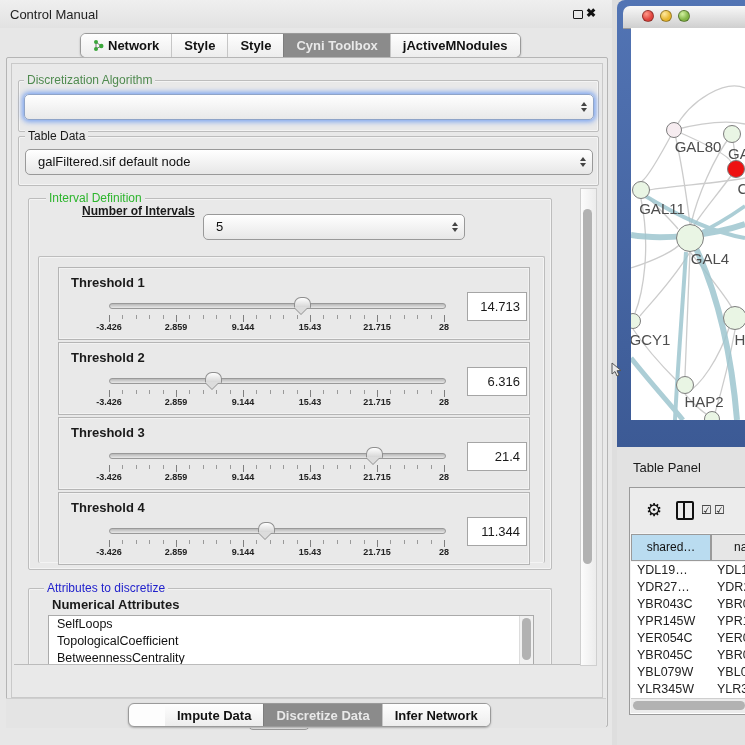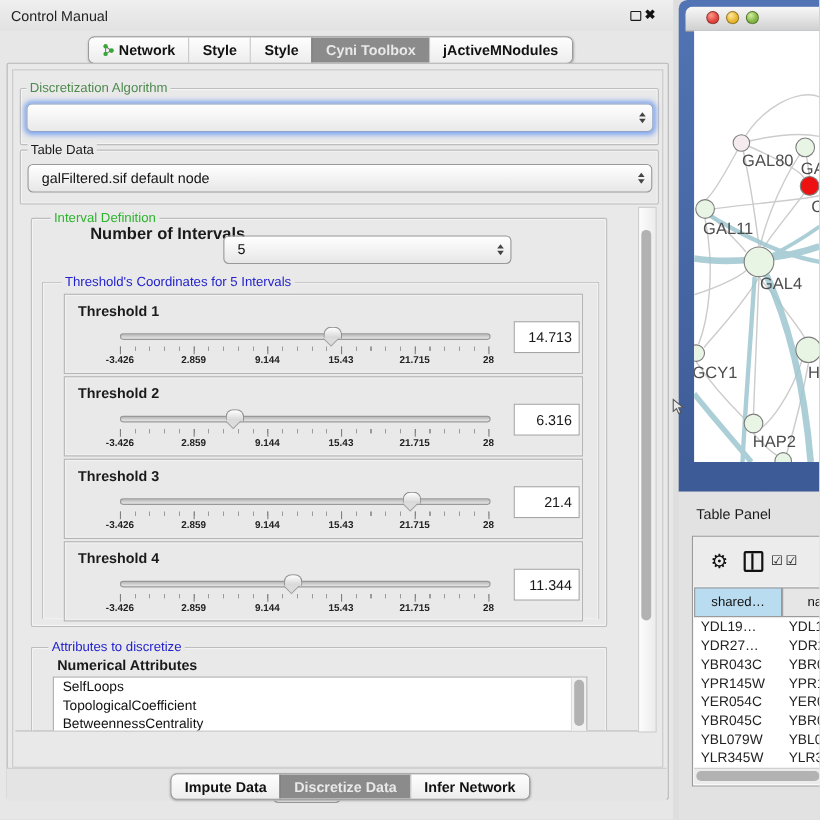--- a/index.html
+++ b/index.html
@@ -8,21 +8,21 @@
        -webkit-font-smoothing:antialiased;}
   
   #cp{position:absolute;left:0;top:0;width:612px;height:745px;background:#e7e7e7;}
   .cp-titlebar{position:absolute;left:0;top:0;width:612px;height:28px;background:linear-gradient(#efefef,#e2e2e2);}
   .cp-title{position:absolute;left:10px;top:7px;font-size:13px;color:#222;}
   .float-icon{position:absolute;left:573px;top:10px;width:8px;height:7px;border:1.6px solid #1a1a1a;border-radius:1px;}
   .close-icon{position:absolute;left:586px;top:6px;font-size:12px;font-weight:bold;color:#111;}
   .tabstrip{position:absolute;display:flex;border:1px solid #9a9a9a;border-radius:6px;overflow:hidden;
             background:#fdfdfd;box-shadow:0 1px 2px rgba(0,0,0,.25);}
   #top-tabs{left:80px;top:33px;height:23px;}
-  #bottom-tabs{left:155px;top:703px;height:22px;}
+  #bottom-tabs{left:128px;top:703px;height:22px;padding-left:36px;}
   .tab{display:flex;align-items:center;gap:4px;padding:0 12px;font-size:13px;font-weight:bold;color:#111;
        background:linear-gradient(#fefefe,#ededed);border-left:1px solid #c6c6c6;white-space:nowrap;cursor:default;}
   .tab:first-child{border-left:none;}
   .tab.sel{background:#8b8b8b;color:#e9e9e9;border-left-color:#7d7d7d;}
   .cp-outer{position:absolute;left:6px;top:57px;width:600px;height:668px;border:1px solid #b5b5b5;border-radius:2px;background:#e9e9e9;}
   .cp-inner{position:absolute;left:11px;top:63px;width:590px;height:633px;border:1px solid #c9c9c9;background:#e9e9e9;}
   .group{position:absolute;border:1px solid #bdbdbd;border-radius:2px;box-shadow:inset 0 0 0 1px #f4f4f4;}
   .gtitle{position:absolute;font-size:12px;background:#e9e9e9;padding:0 3px;white-space:nowrap;}
   
   #grp-alg{left:18px;top:80px;width:579px;height:50px;}
@@ -44,21 +44,21 @@
   .arr-up{width:0;height:0;border-left:3.5px solid transparent;border-right:3.5px solid transparent;border-bottom:4.5px solid #444;}
   .arr-dn{width:0;height:0;border-left:3.5px solid transparent;border-right:3.5px solid transparent;border-top:4.5px solid #444;}
   #td-combo{left:25px;top:149px;width:566px;height:24px;}
   
   #viewport{position:absolute;left:14px;top:188px;width:566px;height:476px;border-bottom:1px solid #bbb;overflow:hidden;}
   #vscroll{position:absolute;left:580px;top:188px;width:15px;height:476px;background:linear-gradient(90deg,#fcfcfc,#ececec);border:1px solid #cfcfcf;}
   #vthumb{position:absolute;left:2px;top:20px;width:9px;height:355px;border-radius:5px;background:#b2b2b2;}
   
   #grp-int{left:14px;top:10px;width:522px;height:370px;}
   #int-title{left:32px;top:3px;color:#2db52d;}
-  #ni-label{position:absolute;left:68px;top:16px;font-size:15px;font-weight:bold;}
+  #ni-label{position:absolute;left:68px;top:16px;font-size:12px;font-weight:bold;text-decoration:underline;}
   #ni-combo{left:189px;top:26px;width:260px;height:24px;}
   #grp-thr{left:24px;top:68px;width:505px;height:306px;border-bottom:none;}
   #thr-title{left:42px;top:61px;color:#2222cc;}
   .tbox{position:absolute;left:44px;width:470px;height:71px;border:1px solid #b5b5b5;box-shadow:inset 0 0 0 1px #f2f2f2;background:#e9e9e9;}
   .tbox .tlabel{position:absolute;left:12px;top:7px;font-size:13px;font-weight:bold;}
   .slider-rail{position:absolute;left:50px;top:28px;width:335px;height:18px;}
   .sl-track{position:absolute;left:0;top:7px;width:335px;height:4px;border:1px solid #999;border-radius:3px;
             background:linear-gradient(#b8b8b8,#e8e8e8);}
   .sl-handle{position:absolute;top:1px;width:15px;height:10px;margin-left:-8px;background:linear-gradient(#fefefe,#d2d2d2);
              border:1px solid #8f8f8f;border-bottom:none;border-radius:7px 7px 1px 1px;z-index:2;}
@@ -185,21 +185,20 @@
       <span id="ni-label">Number of Intervals</span>
       <div id="ni-combo" class="combo">
         <span class="val">5</span>
         <span class="stepper">
             <span class="arr-up"></span>
             <span class="arr-dn"></span>
           </span>
       </div>
 
       <div id="grp-thr" class="group"></div>
-      <span id="thr-title" class="gtitle">Threshold's Coordinates for 5 Intervals</span>
 
       <div class="tbox" style="top:79px">
         <span class="tlabel">Threshold 1</span>
         <div class="slider-rail">
           <div class="sl-track"></div>
           <div class="sl-handle" style="left: 57.7197%;"></div>
         </div>
         <div class="slider-scale">
             <div class="minor-ticks"></div>
             <span class="tick-major" style="left: 0%;"></span>

